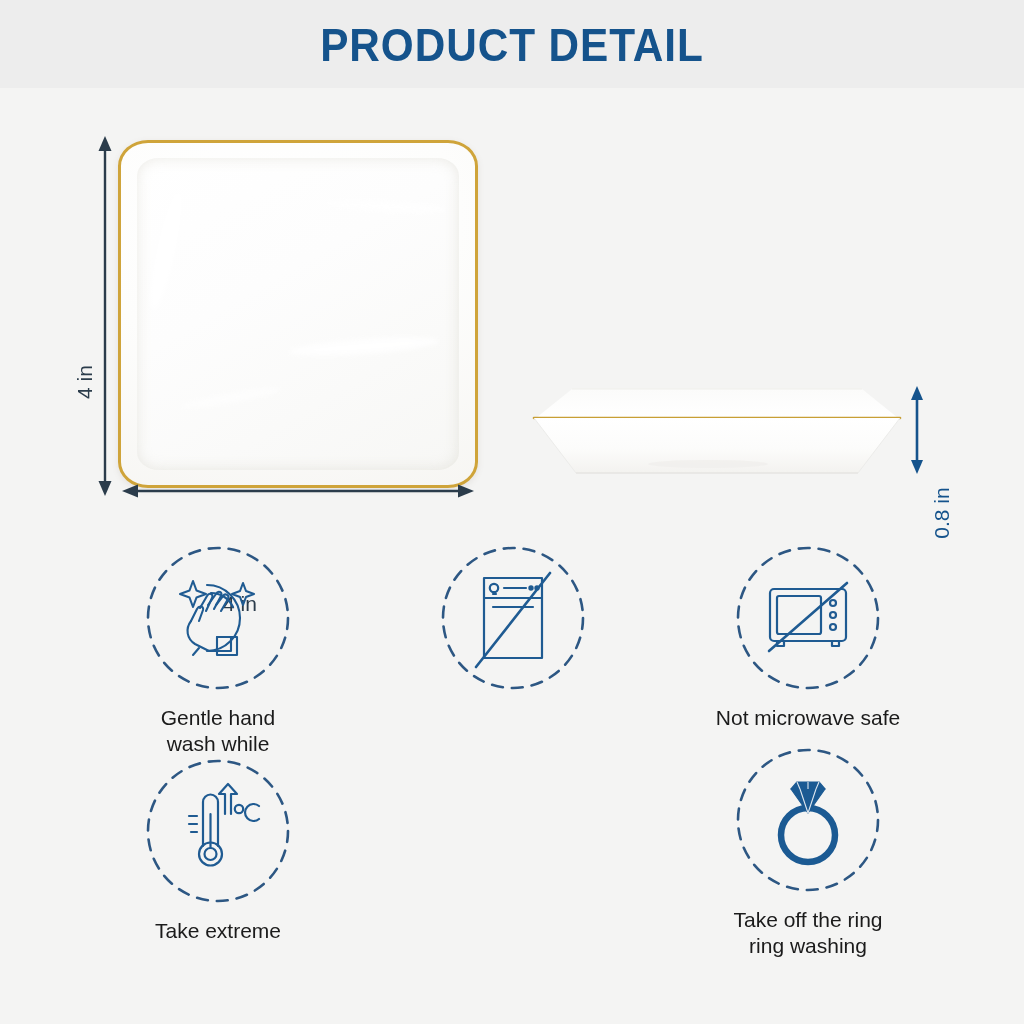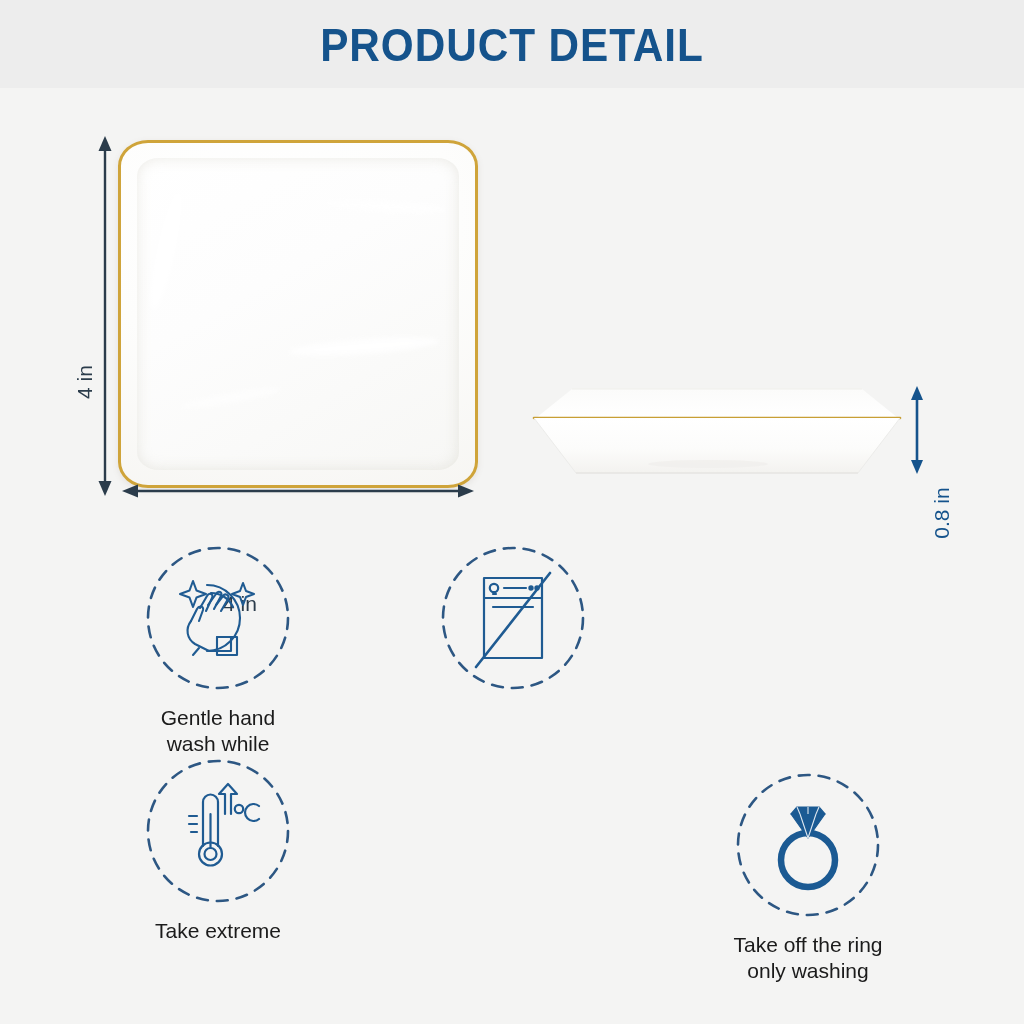--- a/index.html
+++ b/index.html
@@ -190,20 +190,40 @@
           <circle cx="91" cy="43" r="1.6" fill="#1f5b92"></circle>
           <circle cx="97" cy="43" r="1.6" fill="#1f5b92"></circle>
           <line x1="53" y1="49" x2="56" y2="49"></line>
           <line x1="53" y1="62" x2="93" y2="62"></line>
           <line x1="36" y1="122" x2="110" y2="28" stroke-width="2.6"></line>
         </g>
       </svg>
     </div>
   </div>
 
+  <div class="care-item" style="left:658px;top:5px;">
+    <div class="care-circle">
+      <svg viewBox="0 0 146 146" width="146" height="146">
+        <circle cx="73" cy="73" r="70" fill="none" stroke="#2d5783" stroke-width="2.6" stroke-dasharray="11 9" stroke-linecap="round"></circle>
+        <g fill="none" stroke="#1f5b92" stroke-width="2.2" stroke-linejoin="round" stroke-linecap="round">
+          <rect x="35" y="44" width="76" height="52" rx="4"></rect>
+          <rect x="42" y="51" width="44" height="38" rx="2"></rect>
+          <circle cx="98" cy="58" r="3"></circle>
+          <circle cx="98" cy="70" r="3"></circle>
+          <circle cx="98" cy="82" r="3"></circle>
+          <path d="M42,96 L42,101 L49,101 L49,96"></path>
+          <path d="M97,96 L97,101 L104,101 L104,96"></path>
+          <line x1="34" y1="106" x2="112" y2="38" stroke-width="2.6"></line>
+        </g>
+      </svg>
+    </div>
+    <div class="care-caption">
+      <span>Not microwave safe</span>
+    </div>
+  </div>
 
   <div class="care-item" style="left:68px;top:218px;">
     <div class="care-circle">
       <svg viewBox="0 0 146 146" width="146" height="146">
         <circle cx="73" cy="73" r="70" fill="none" stroke="#2d5783" stroke-width="2.6" stroke-dasharray="11 9" stroke-linecap="round"></circle>
         <g fill="none" stroke="#1f5b92" stroke-width="2.2" stroke-linejoin="round" stroke-linecap="round">
           <path d="M58,88 L58,44 a7.5,7.5 0 0 1 15,0 L73,88"></path>
           <circle cx="65.5" cy="96" r="11.5"></circle>
           <circle cx="65.5" cy="96" r="6"></circle>
           <line x1="65.5" y1="56" x2="65.5" y2="90"></line>
@@ -215,37 +235,37 @@
           <path d="M114,48 a8.5,8.5 0 1 0 0,13"></path>
         </g>
       </svg>
     </div>
     <div class="care-caption">
       <span>Take extreme</span>
     </div>
   </div>
 
 
-  <div class="care-item" style="left:658px;top:232px;">
+  <div class="care-item" style="left:658px;top:207px;">
     <div class="care-circle">
       <svg viewBox="0 0 146 146" width="146" height="146">
         <circle cx="73" cy="73" r="70" fill="none" stroke="#2d5783" stroke-width="2.6" stroke-dasharray="11 9" stroke-linecap="round"></circle>
         <circle cx="73" cy="88" r="27" fill="none" stroke="#1b5a93" stroke-width="6.5"></circle>
         <g fill="#1b5a93" stroke="#1b5a93" stroke-width="1.2" stroke-linejoin="round">
           <path d="M56,42 L90,42 L73,66 Z"></path>
           <path d="M56,42 L62,35 L84,35 L90,42 Z"></path>
         </g>
         <g stroke="#ffffff" stroke-width="1.1" fill="none" opacity="0.85">
           <line x1="62" y1="35" x2="65" y2="42"></line>
           <line x1="73" y1="35" x2="73" y2="42"></line>
           <line x1="84" y1="35" x2="81" y2="42"></line>
           <line x1="65" y1="42" x2="73" y2="66"></line>
           <line x1="81" y1="42" x2="73" y2="66"></line>
         </g>
       </svg>
     </div>
     <div class="care-caption">
       <span>Take off the ring</span>
-      <span>only washing</span>
+      <span>ring washing</span>
     </div>
   </div>
 
 </div>
 
 </body></html>

